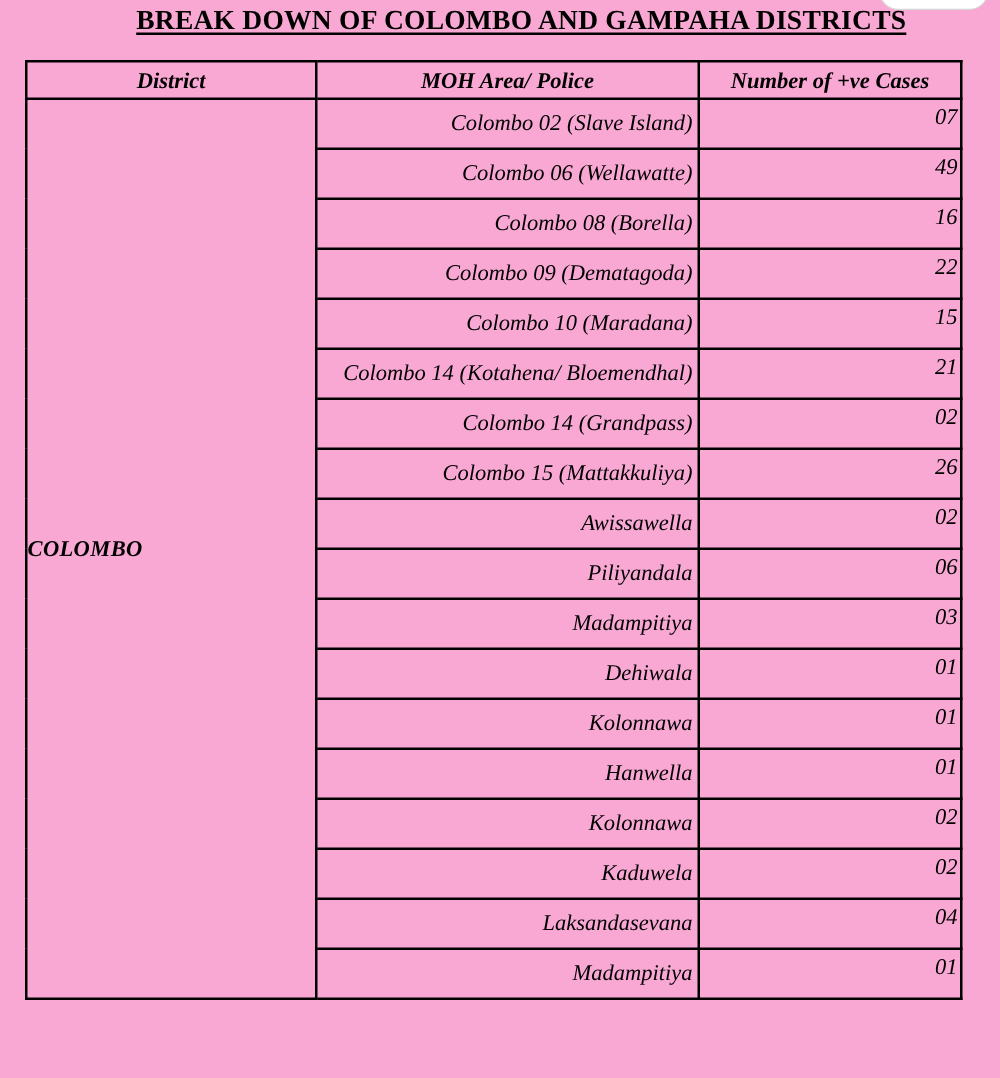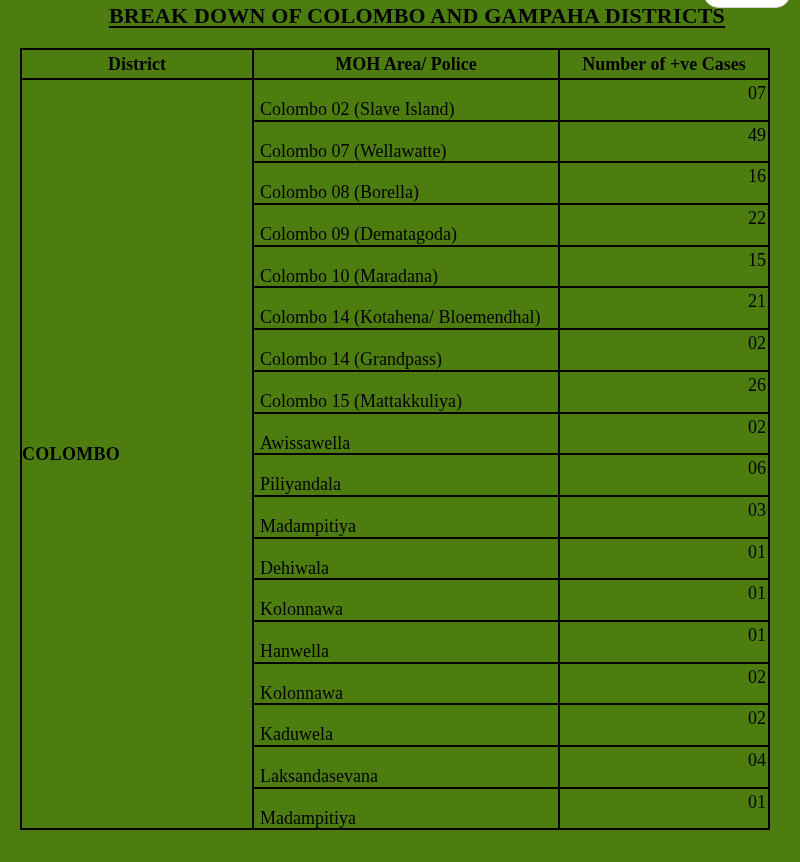--- a/index.html
+++ b/index.html
@@ -8,21 +8,21 @@
     height: 862px;
     background: #ffffff;
     font-family: "Liberation Serif", "DejaVu Serif", serif;
     color: #000000;
     overflow: hidden;
   }
   .page {
     position: relative;
     width: 800px;
     height: 862px;
-    background: #4d7c0f;
+    background: #f9a8d4;
   }
   
   .pill {
     position: absolute;
     top: -23px;
     left: 703px;
     width: 88px;
     height: 31px;
     background: #ffffff;
     border: 1.5px solid #d6d6d6;
@@ -42,20 +42,21 @@
     text-underline-offset: 3px;
     white-space: nowrap;
   }
   table.districts {
     position: absolute;
     left: 20px;
     top: 48px;
     width: 748px;
     border-collapse: collapse;
     table-layout: fixed;
+    font-style: italic;
   }
   table.districts th,
   table.districts td {
     border: 2px solid #000000;
     font-size: 18px;
     line-height: 1.15;
   }
   col.c-district { width: 232px; }
   col.c-moh      { width: 306px; }
   col.c-cases    { width: 210px; }
@@ -63,22 +64,22 @@
     height: 30px;
     font-size: 19px;
     font-weight: bold;
     text-align: center;
     vertical-align: middle;
     padding: 2px 2px;
   }
   td.moh-cell {
     height: 40px;
     vertical-align: top;
-    text-align: left;
-    padding: 19px 4px 0 6px;
+    text-align: right;
+    padding: 8px 4px 0 6px;
   }
   td.cases-cell {
     height: 40px;
     vertical-align: top;
     text-align: right;
     padding: 3px 2px 0 2px;
   }
   td.district-cell {
     vertical-align: middle;
     text-align: left;
@@ -109,21 +110,21 @@
         <th>Number of +ve Cases</th>
       </tr>
     </thead>
     <tbody>
         <tr>
           <td rowspan="18" class="district-cell">COLOMBO</td>
           <td class="moh-cell">Colombo 02 (Slave Island)</td>
           <td class="cases-cell">07</td>
         </tr>
         <tr>
-          <td class="moh-cell">Colombo 07 (Wellawatte)</td>
+          <td class="moh-cell">Colombo 06 (Wellawatte)</td>
           <td class="cases-cell">49</td>
         </tr>
         <tr>
           <td class="moh-cell">Colombo 08 (Borella)</td>
           <td class="cases-cell">16</td>
         </tr>
         <tr>
           <td class="moh-cell">Colombo 09 (Dematagoda)</td>
           <td class="cases-cell">22</td>
         </tr>

